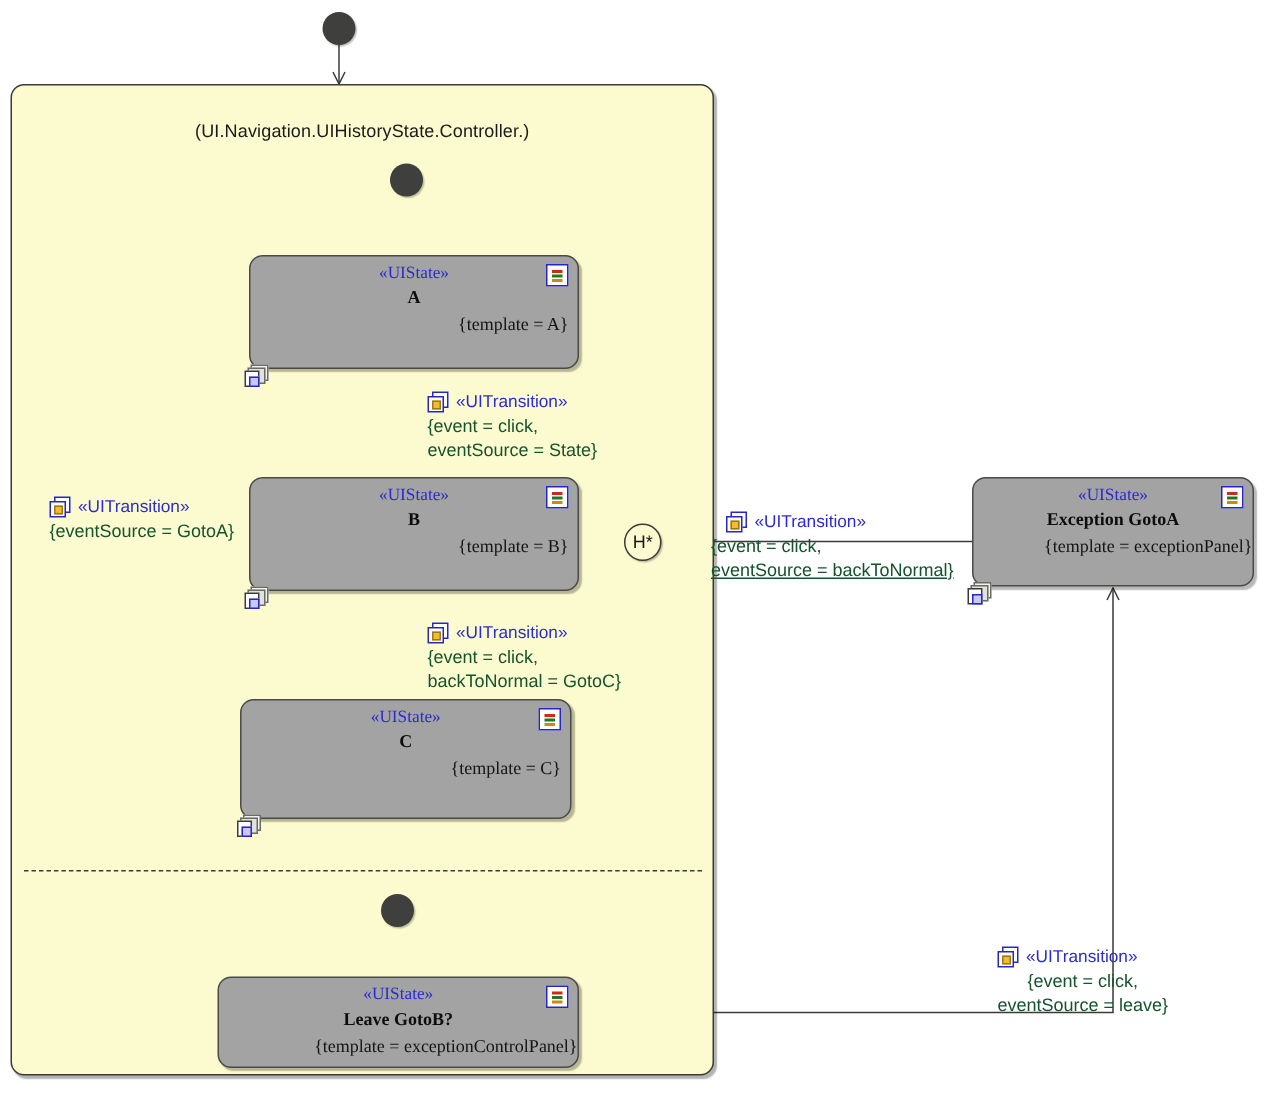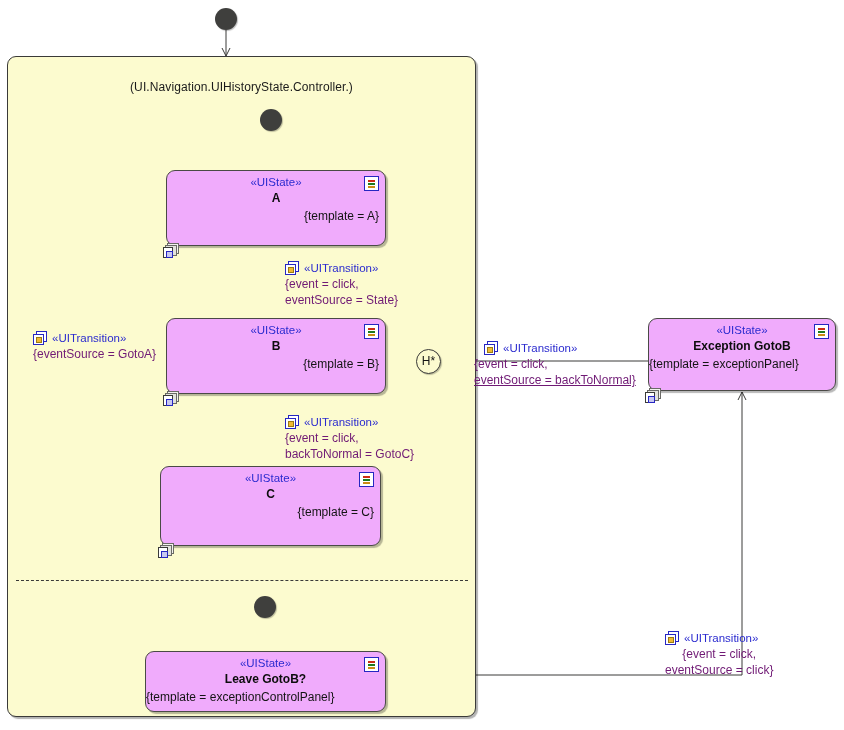--- a/index.html
+++ b/index.html
@@ -52,25 +52,26 @@
     position: absolute;
     left: 8px;
     top: 523px;
     width: 452px;
     height: 0;
     border-top: 1px dashed #3a3a38;
   }
   
   .state {
     position: absolute;
-    background: #f0abfc;
+    background: #a3a3a3;
     border: 1px solid #4a4a46;
     border-radius: 9px;
     box-sizing: border-box;
     box-shadow: 2px 2px 1px rgba(0,0,0,0.28);
+    font-family: Liberation Serif, serif;
   }
   .state .stereotype {
     position: absolute;
     left: 0; top: 5px;
     width: 100%;
     text-align: center;
     font-size: 11.5px;
     color: #2b2bcf;
   }
   .state .sname {
@@ -88,21 +89,21 @@
     font-size: 12px;
     color: #141414;
     white-space: nowrap;
   }
   .state .tmpl.right-al {
     right: 6px;
   }
   .state .tmpl.center-al {
     left: 0;
     width: 100%;
-    text-align: left;
+    text-align: right;
   }
   
   .doc-icon {
     position: absolute;
     width: 15px;
     height: 15px;
     border: 1px solid #2626c2;
     background: #ffffff;
     box-sizing: border-box;
   }
@@ -192,21 +193,21 @@
     line-height: 16px;
   }
   .tlabel .st {
     color: #2b2bcf;
     font-size: 11.5px;
     display: block;
     margin-left: 19px;
   }
   .tlabel .body {
     display: block;
-    color: #701a75;
+    color: #14532d;
   }
   .tlabel.ctr .body { text-align: center; }
   
   .init-node {
     position: absolute;
     width: 22px;
     height: 22px;
     border-radius: 50%;
     background: #3f3f3d;
     box-shadow: 1px 1px 1px rgba(0,0,0,0.25);
@@ -314,21 +315,21 @@
   <div class="artifact-icon" style="left:158px; top:543px;">
     <div class="a1"></div>
       <div class="a2"></div>
       <div class="a3">
         <b></b>
       </div>
   </div>
 
   <div class="state" style="left:648px; top:318px; width:188px; height:73px;">
     <div class="stereotype">«UIState»</div>
-    <div class="sname">Exception GotoB</div>
+    <div class="sname">Exception GotoA</div>
     <div class="tmpl center-al">{template = exceptionPanel}</div>
     <div class="doc-icon" style="right:6px; top:5px;">
         <i></i>
         <i></i>
         <i></i>
       </div>
   </div>
   <div class="artifact-icon" style="left:645px; top:388px;">
     <div class="a1"></div>
       <div class="a2"></div>
@@ -397,16 +398,16 @@
 
   <div class="tlabel ctr" style="left:665px; top:630px;">
     <div class="trans-icon" style="left:0; top:1px;">
       <div class="t1"></div>
         <div class="t2">
           <b></b>
         </div>
     </div>
     <span class="st">«UITransition»</span>
     <span class="body">{event = click,</span>
-    <span class="body">eventSource = click}</span>
+    <span class="body">eventSource = leave}</span>
   </div>
 
 </div>
 
 </body></html>

